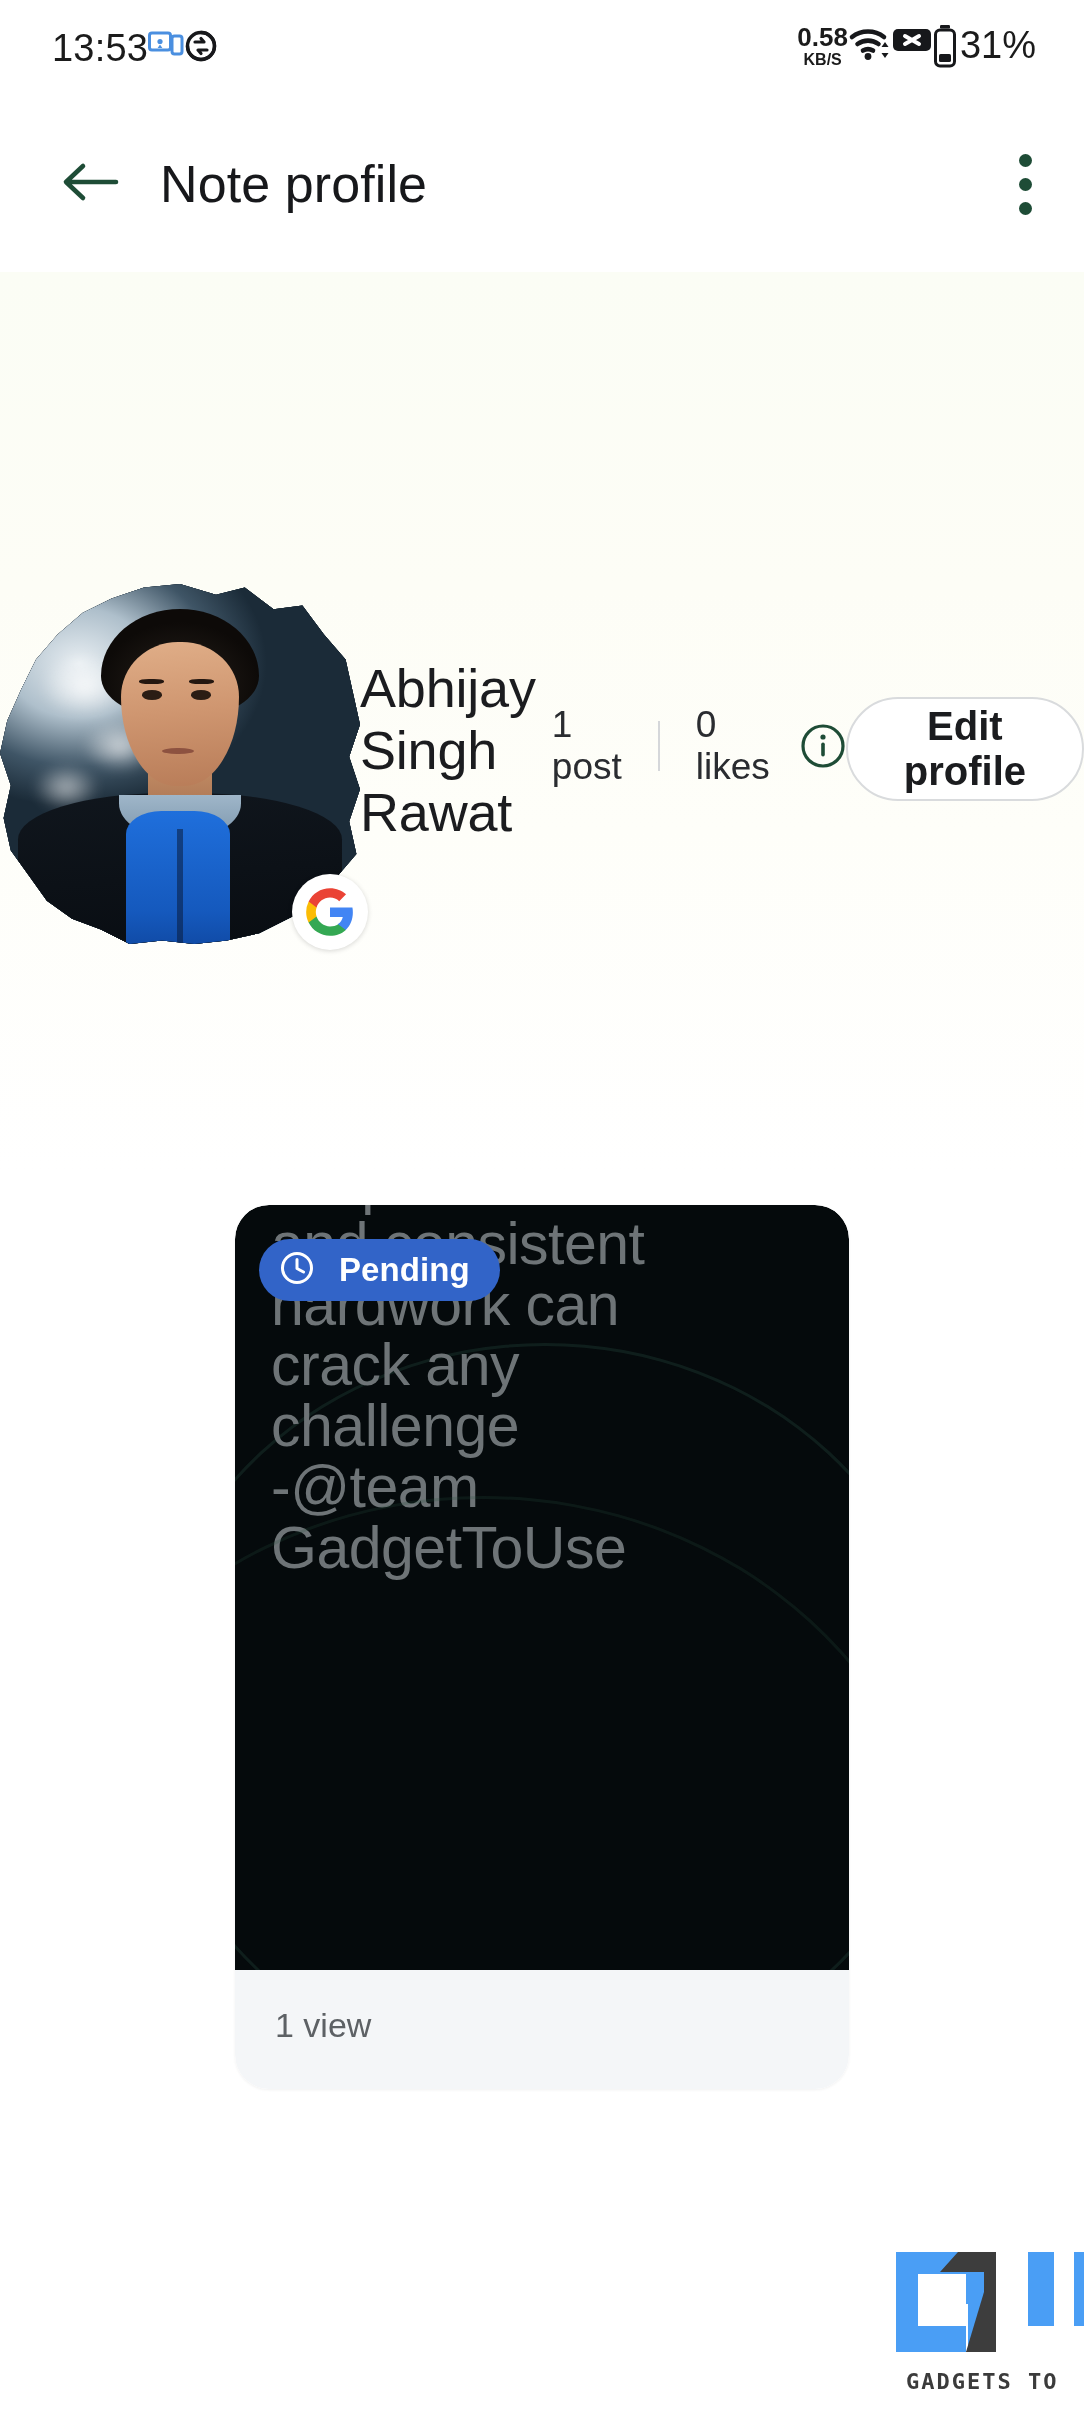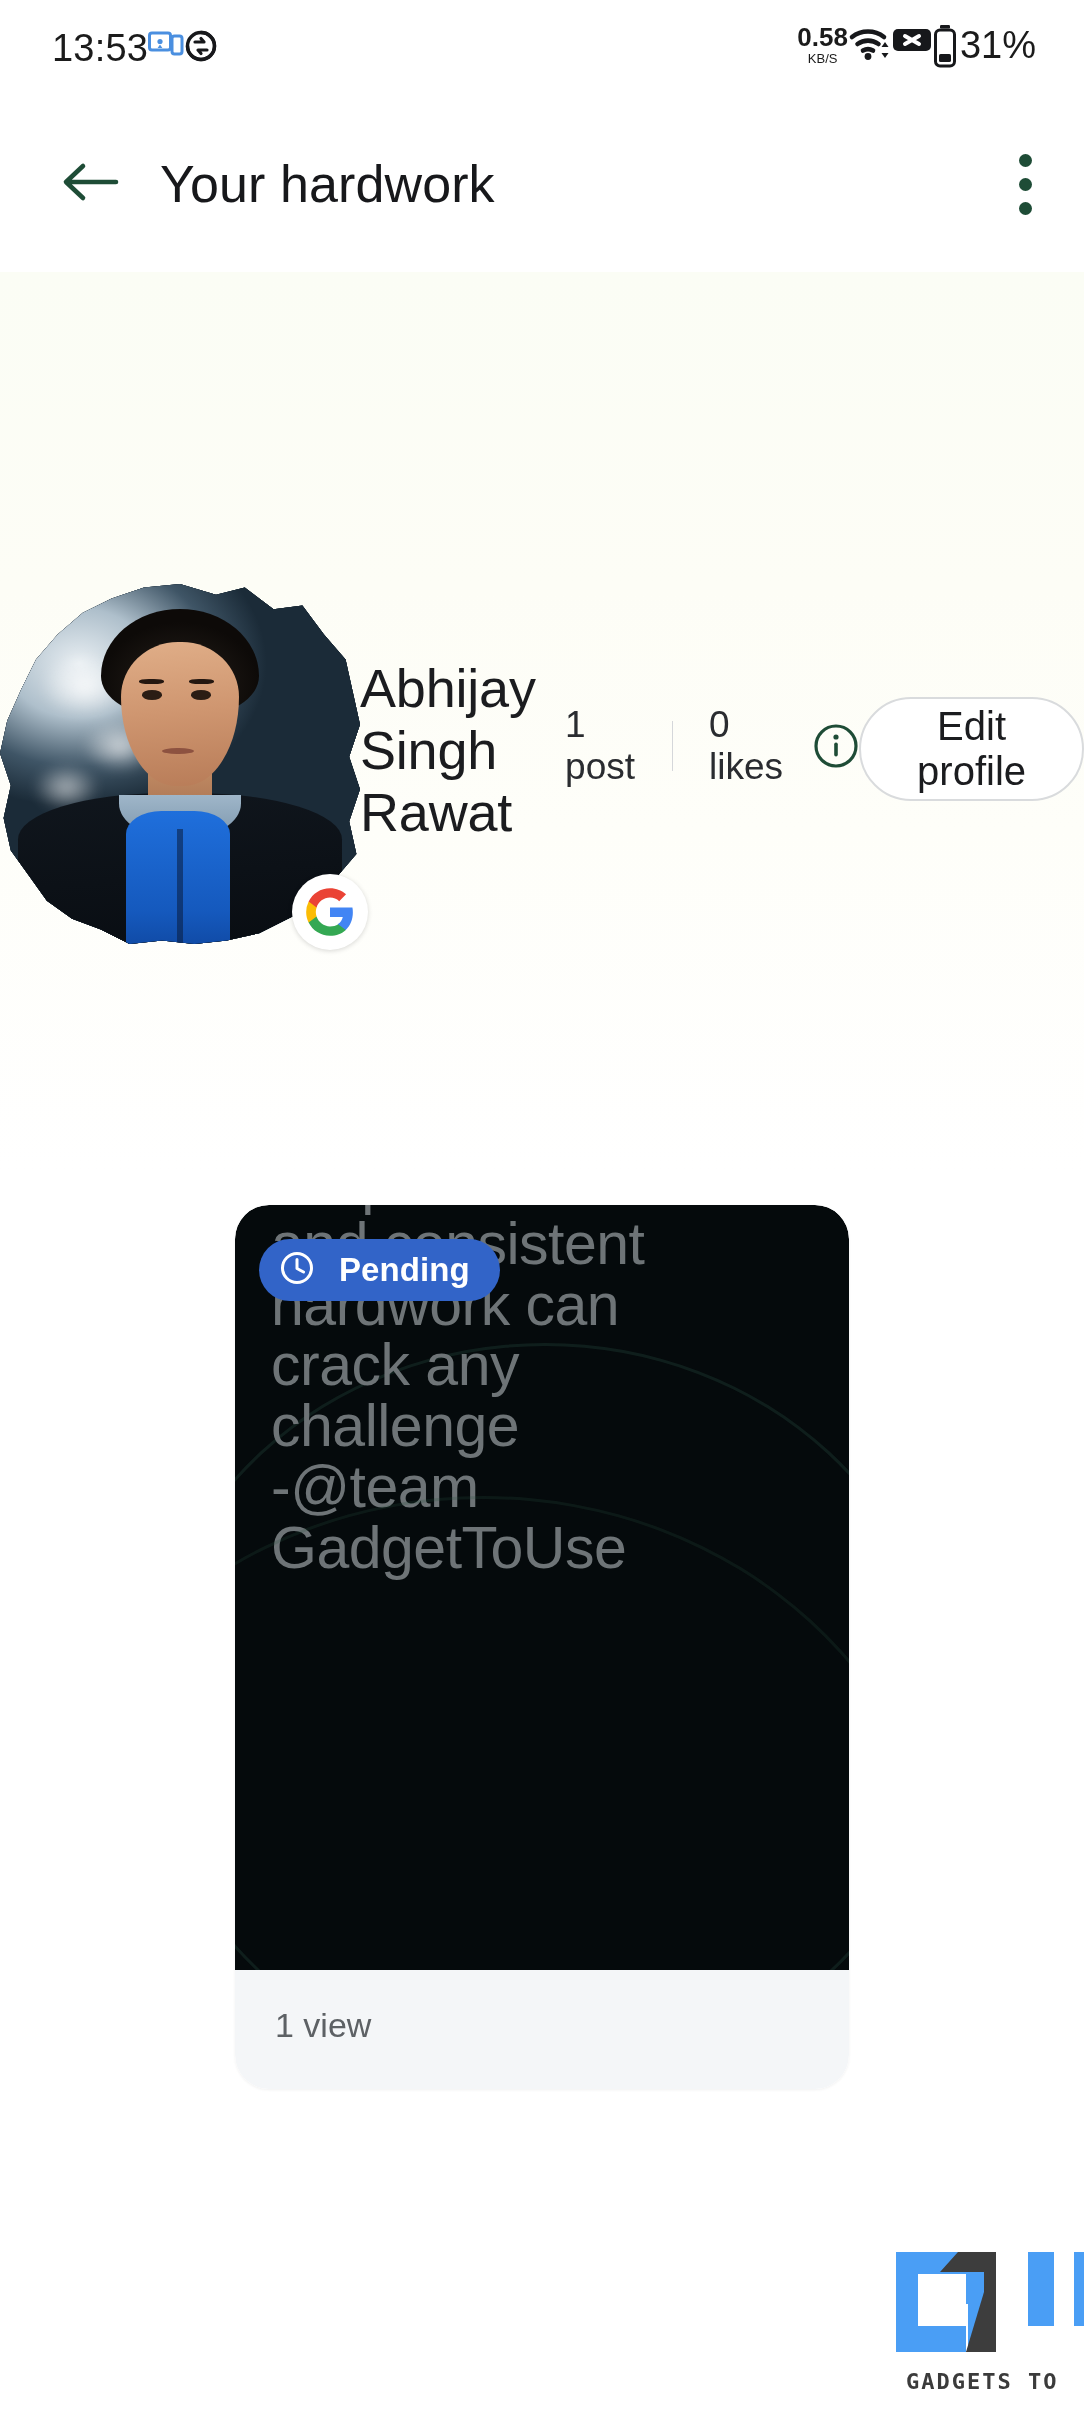--- a/index.html
+++ b/index.html
@@ -15,21 +15,21 @@
   .statusbar {
     position:absolute; top:0; left:0; width:1084px; height:96px;
     display:flex; align-items:center; justify-content:space-between;
     padding:0 48px 0 52px; background:#fff;
   }
   .sb-left { display:flex; align-items:center; }
   .sb-time { font-size:38px; color:#1b1b1b; letter-spacing:0.2px; }
   .sb-right { display:flex; align-items:flex-start; }
   .netspeed { display:flex; flex-direction:column; align-items:center; line-height:1; }
   .netspeed .rate { font-size:26px; font-weight:700; color:#1b1b1b; }
-  .netspeed .unit { font-size:13px; font-weight:400; color:#1b1b1b; margin-top:2px; }
+  .netspeed .unit { font-size:16px; font-weight:700; color:#1b1b1b; margin-top:2px; }
   .battpct { font-size:38px; color:#1b1b1b; margin-left:2px; }
 
   
   .appbar {
     position:absolute; top:96px; left:0; width:1084px; height:176px;
     display:flex; align-items:center; background:#fff;
   }
   .back-btn { width:96px; margin-left:42px; display:flex; align-items:center; justify-content:center; }
   .appbar-title { font-size:52px; color:#17181b; margin-left:22px; letter-spacing:0.1px; }
   .appbar-menu { margin-left:auto; margin-right:52px; display:flex; flex-direction:column; gap:11px; align-items:center; }
@@ -132,21 +132,21 @@
 
   .stats { margin-top:48px; display:flex; align-items:center; gap:0; }
   .stat { font-size:37px; color:#2a2c30; }
   .stat-div { width:2px; height:50px; background:#d5d7da; margin:0 36px; }
   .info-icon { margin-left:30px; display:flex; align-items:center; }
 
   .edit-btn {
     margin-top:54px; height:104px; padding:8px 56px;
     border:2px solid #d9dbdd; border-radius:52px; background:#fff;
     font-family:"Liberation Sans", sans-serif; font-size:40px; color:#1b1c1f;
-    display:flex; align-items:center; justify-content:center; cursor:pointer;
+    display:flex; align-items:center; justify-content:center; cursor:pointer;font-weight:bold;
   }
 
   
   .post-card {
     position:absolute; left:235px; top:1205px; width:614px;
     border-radius:34px; overflow:hidden;
     box-shadow:0 1px 3px rgba(0,0,0,.06);
   }
   .post-media {
     position:relative; width:614px; height:765px;
@@ -256,21 +256,21 @@
   </div>
 
   <div class="appbar">
     <div class="back-btn">
       <span>
         <svg width="58" height="48" viewBox="0 0 58 48">
           <path d="M55 24 L6 24 M22 8 L5 24 L22 40" fill="none" stroke="#1e4c36" stroke-width="4.6" stroke-linecap="round" stroke-linejoin="round"></path>
         </svg>
       </span>
     </div>
-    <div class="appbar-title">Your hardwork</div>
+    <div class="appbar-title">Note profile</div>
     <div class="appbar-menu">
       <i></i>
       <i></i>
       <i></i>
     </div>
   </div>
 
   <div class="hero">
 
     <div class="avatar-wrap">

